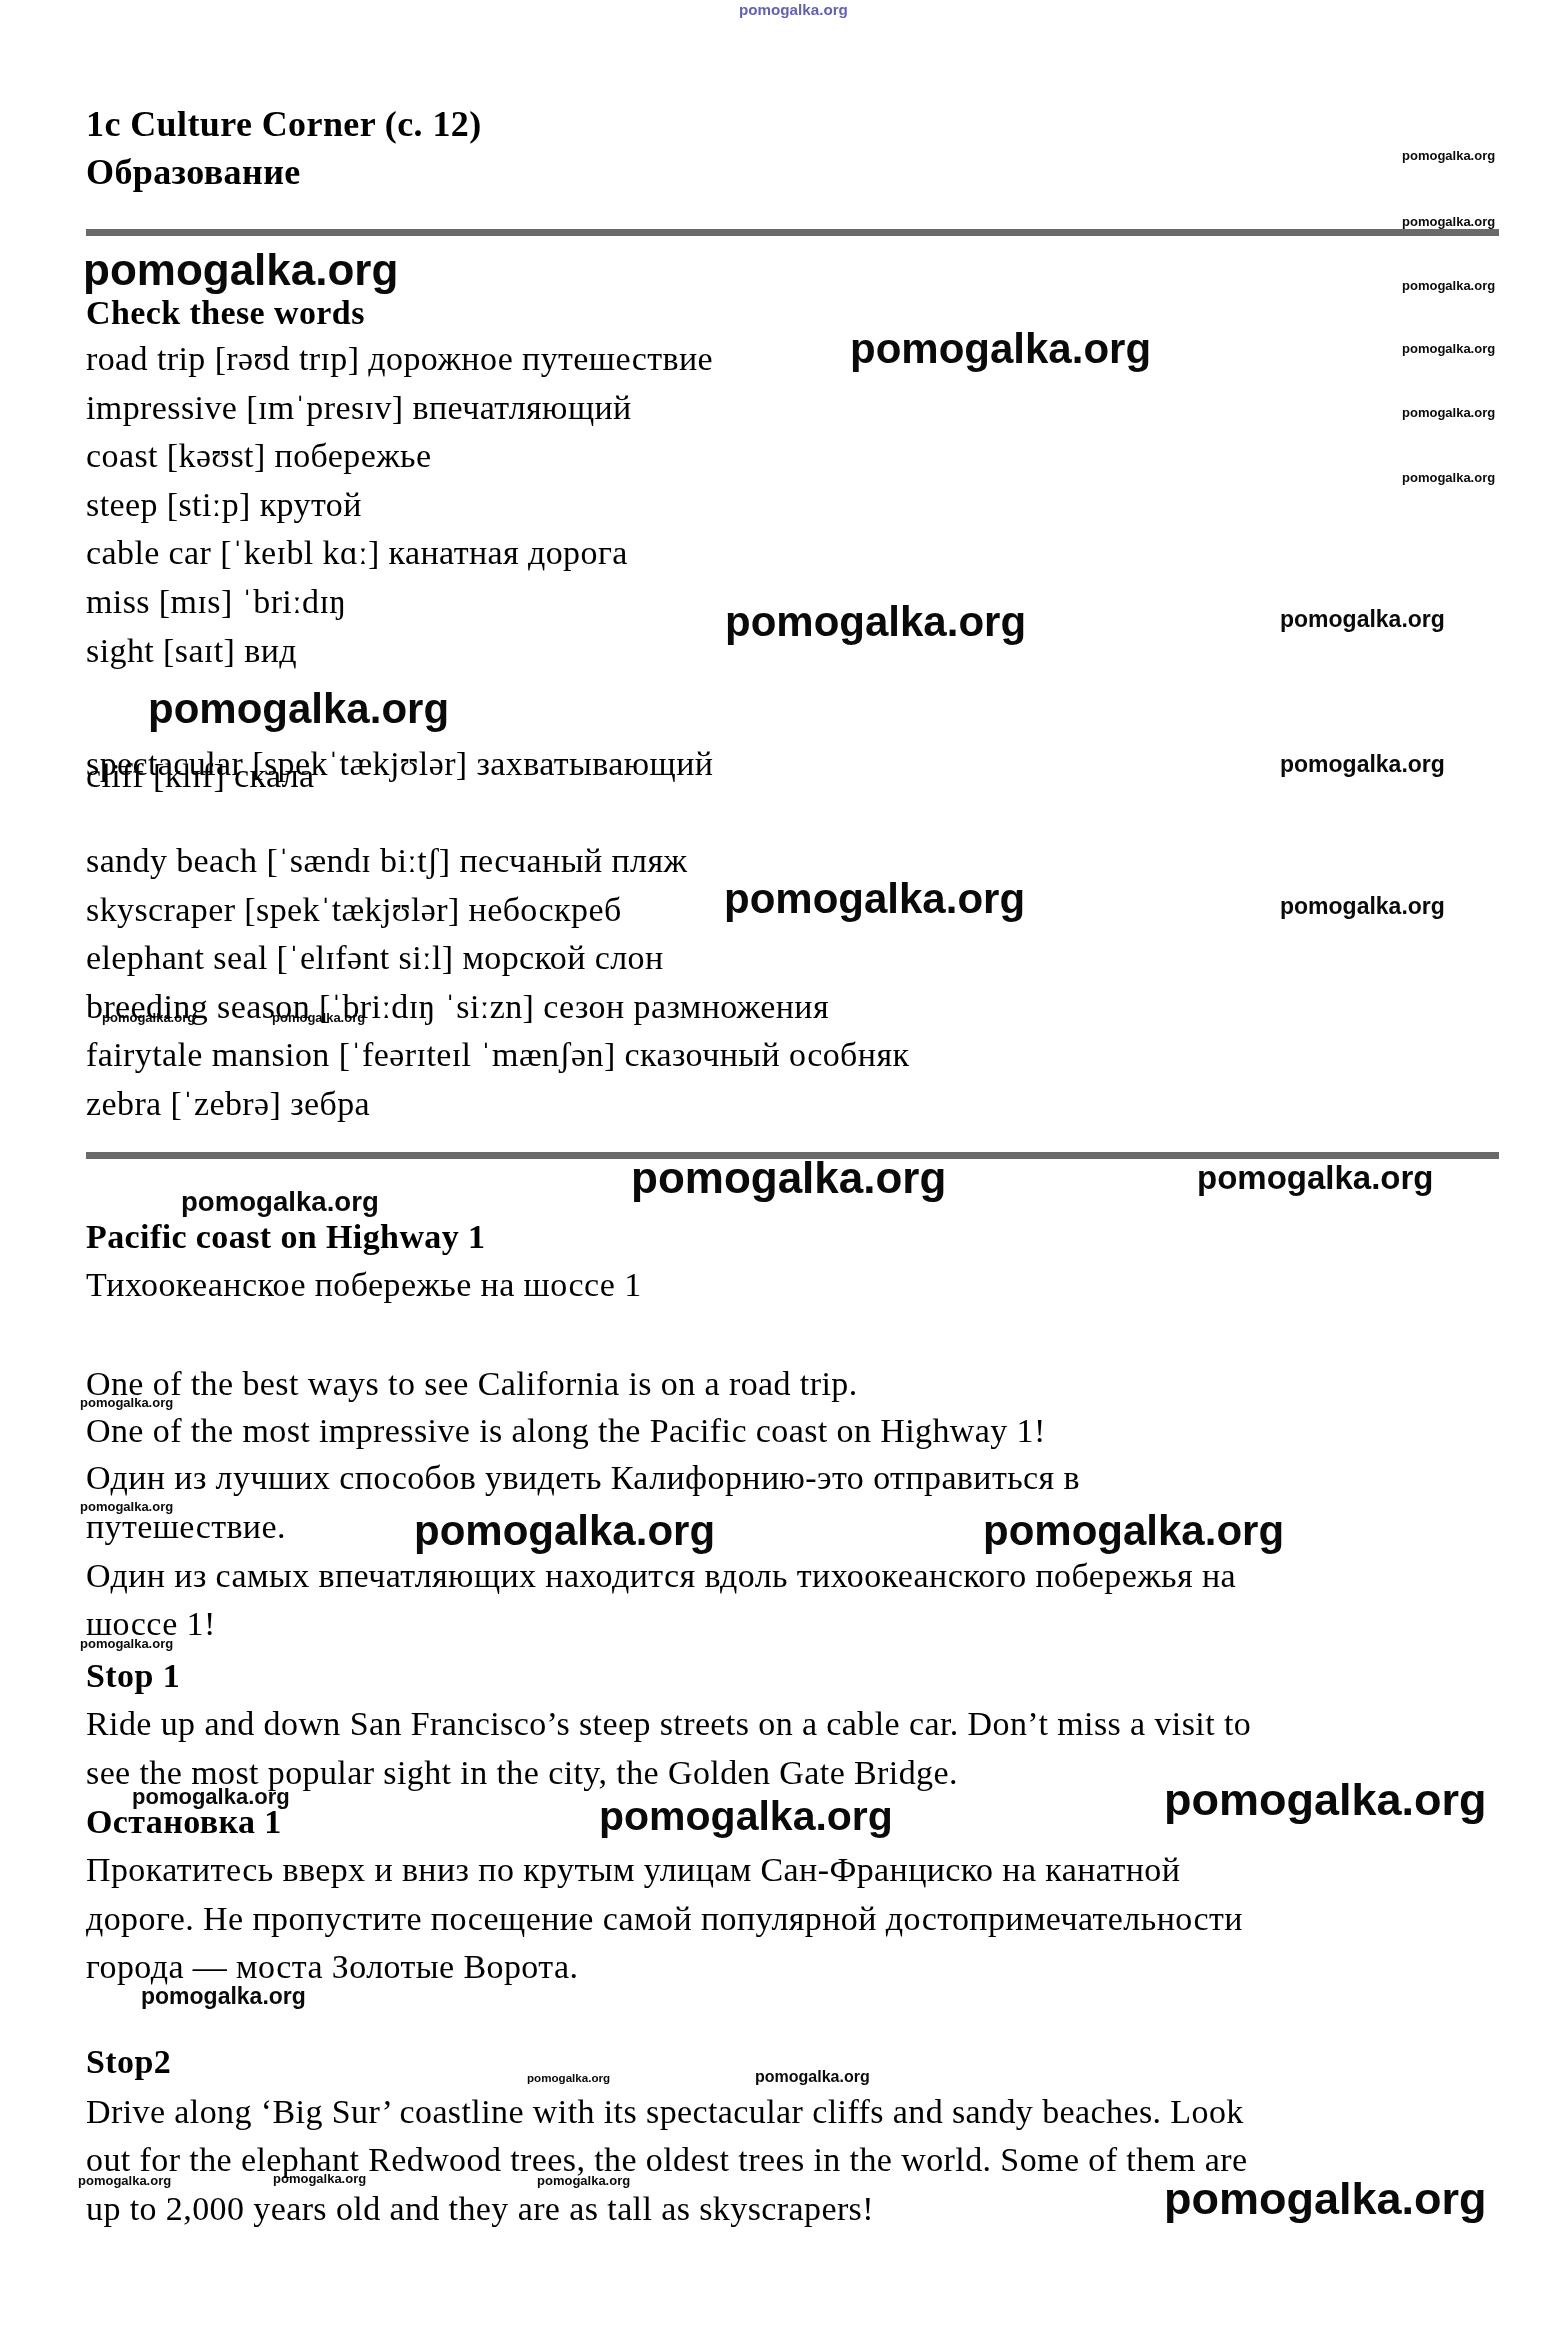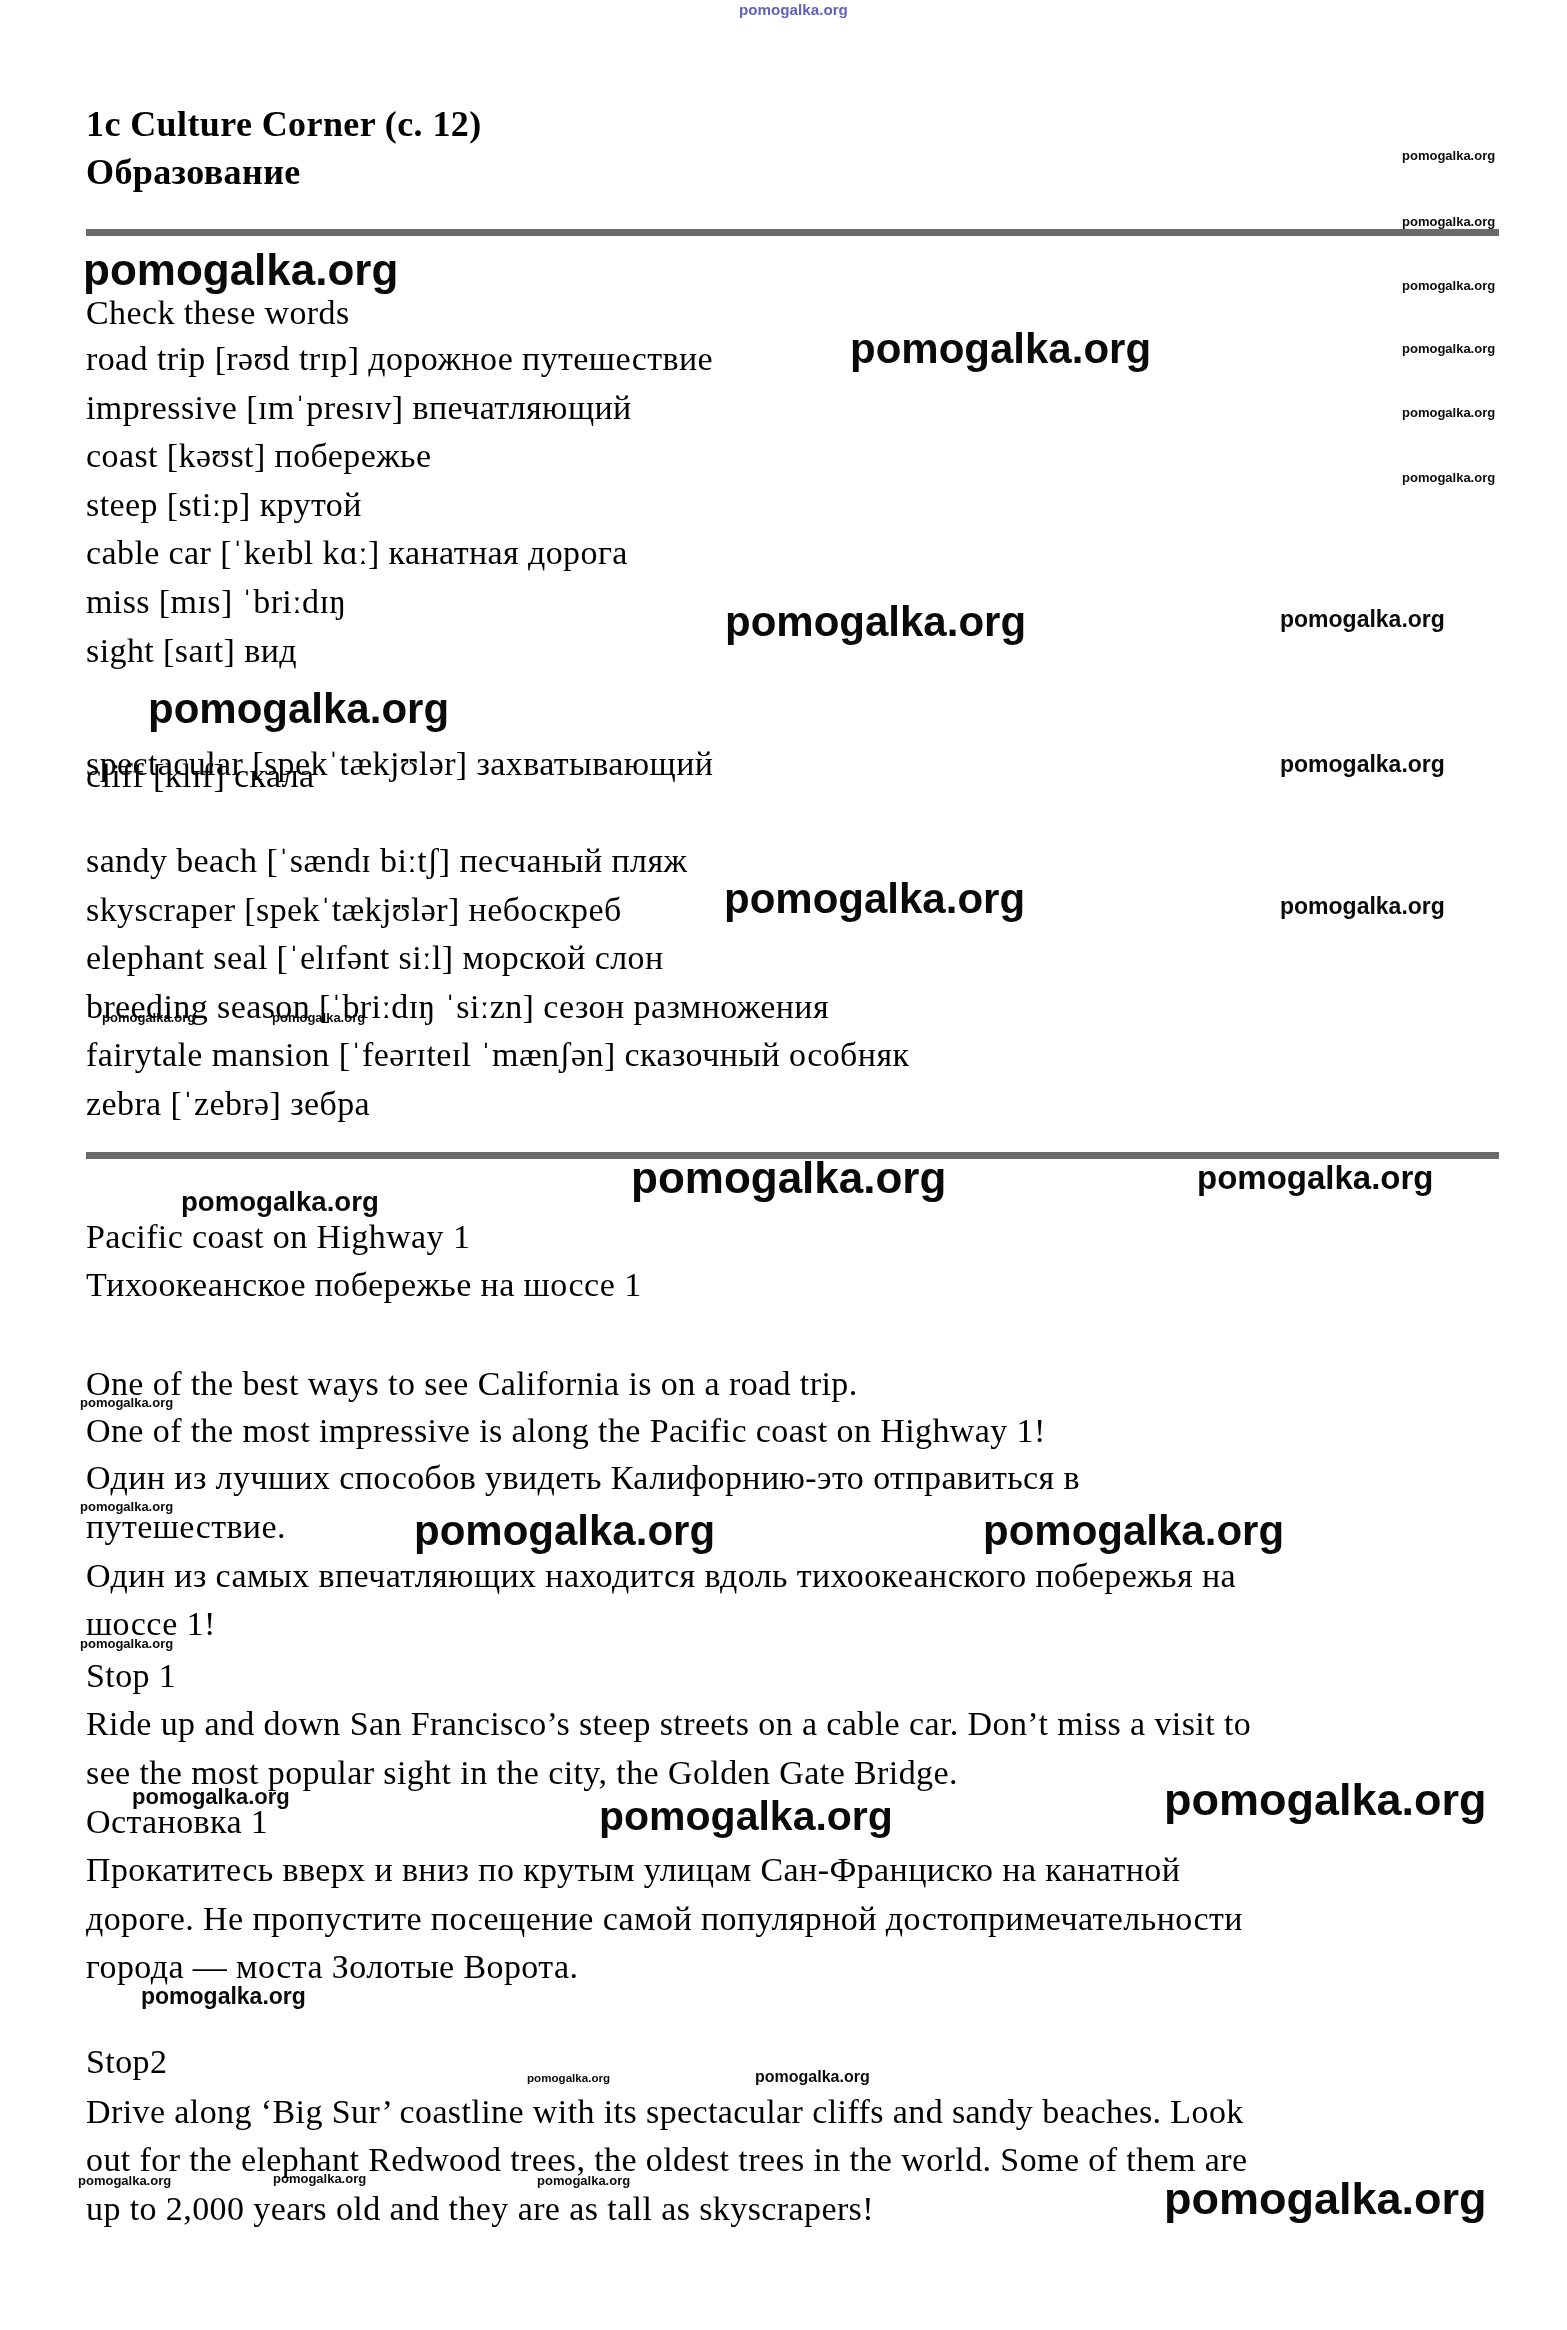--- a/index.html
+++ b/index.html
@@ -13,21 +13,21 @@
   }
   .ln{
     position:absolute;
     left:86px;
     font-size:34px;
     line-height:1.05;
     letter-spacing:0.4px;
     white-space:nowrap;
     color:#000;
   }
-  .hd{font-weight:normal;}
+  .hd{font-weight:bold;}
   .title{font-size:36px;font-weight:bold;}
   .rule{
     position:absolute;
     left:86px;
     width:1413px;
     height:6.5px;
     background:#6a6a6a;
   }
   .wm{
     position:absolute;

